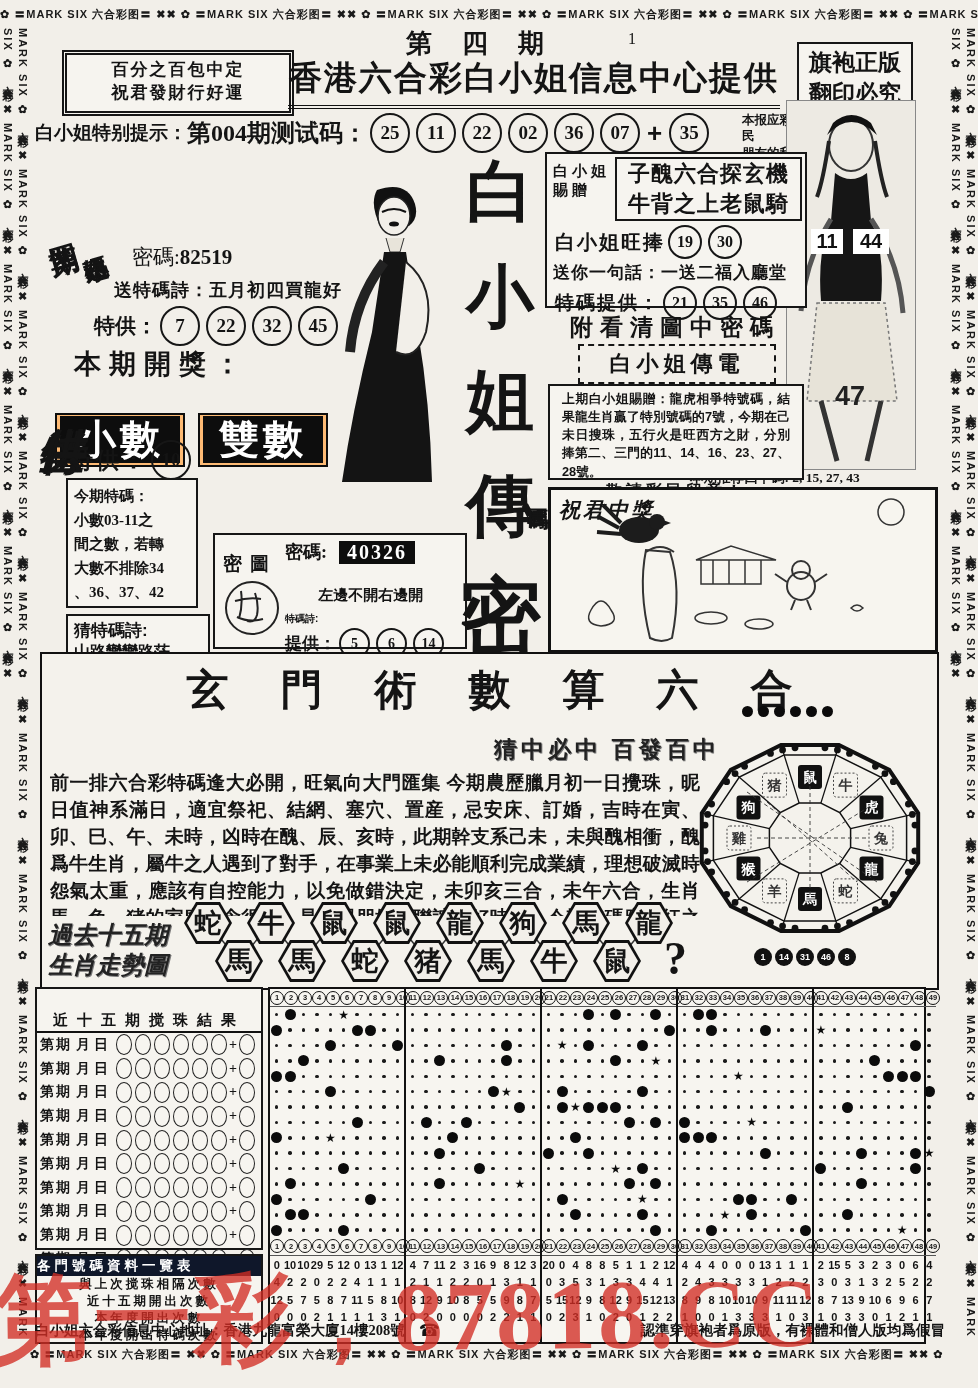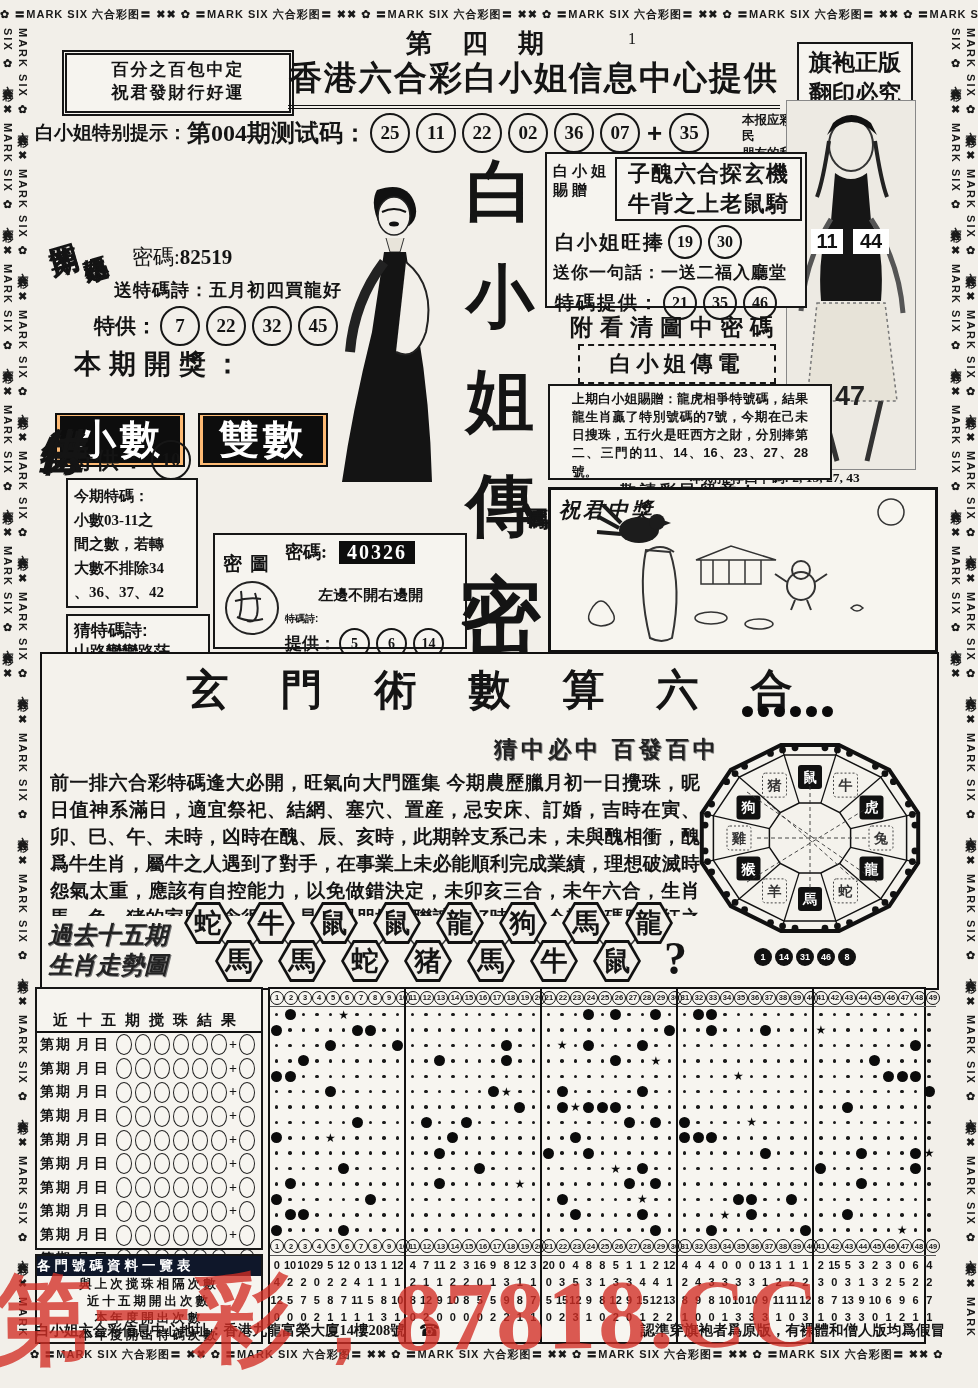--- a/index.html
+++ b/index.html
@@ -133,21 +133,21 @@
           <span class="c mid">21</span>
           <span class="c mid">35</span>
           <span class="c mid">46</span>
         </span>
     </div>
   </div>
   <div class="abs b serif" style="left:570px;top:312px;font-size:23px;letter-spacing:7px;">附看清圖中密碼</div>
   <div class="abs dashedbox" style="left:578px;top:344px;width:194px;height:36px;text-align:center;line-height:36px;">
     <span class="b serif" style="font-size:22px;letter-spacing:5px;">白小姐傳電</span>
   </div>
-  <div class="abs boxed" style="left:548px;top:384px;width:284px;height:96px;padding:4px 22px;box-sizing:border-box;">
+  <div class="abs boxed" style="left:548px;top:384px;width:256px;height:96px;padding:4px 12px;box-sizing:border-box;">
     <div class="b" style="font-size:12.8px;line-height:1.42;text-align:justify;">上期白小姐賜贈：龍虎相爭特號碼，結果龍生肖贏了特別號碼的7號，今期在己未日搜珠，五行火是旺西方之財，分別捧第二、三門的11、14、16、23、27、28號。</div>
     <div class="b serif" style="font-size:16px;text-align:center;letter-spacing:4px;">敬請彩民留意！</div>
   </div>
 
   <div class="abs" style="left:548px;top:487px;width:384px;height:160px;border:3px solid #111;background:#f7f5ef;">
     <div class="abs b serif" style="left:8px;top:6px;font-size:21px;letter-spacing:3px;font-style:italic;">祝君中獎</div>
     <svg class="abs" style="left:0;top:0;" width="384" height="160" viewBox="0 0 384 160">
       <circle cx="340" cy="22" r="13" fill="none" stroke="#333" stroke-width="1.5"></circle>
       <path d="M150 70 h60 v24 h-60 Z M145 70 l35 -14 l45 14 Z" fill="none" stroke="#333" stroke-width="1.5"></path>
       <path d="M162 70 v24 M178 70 v24 M194 70 v24" stroke="#333" stroke-width="1.5"></path>

